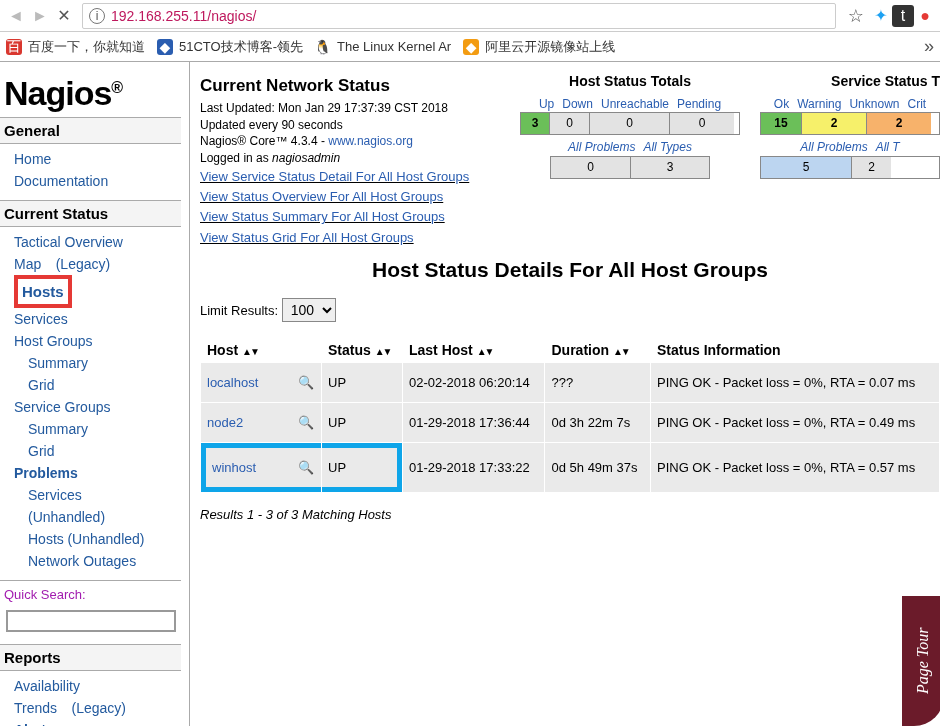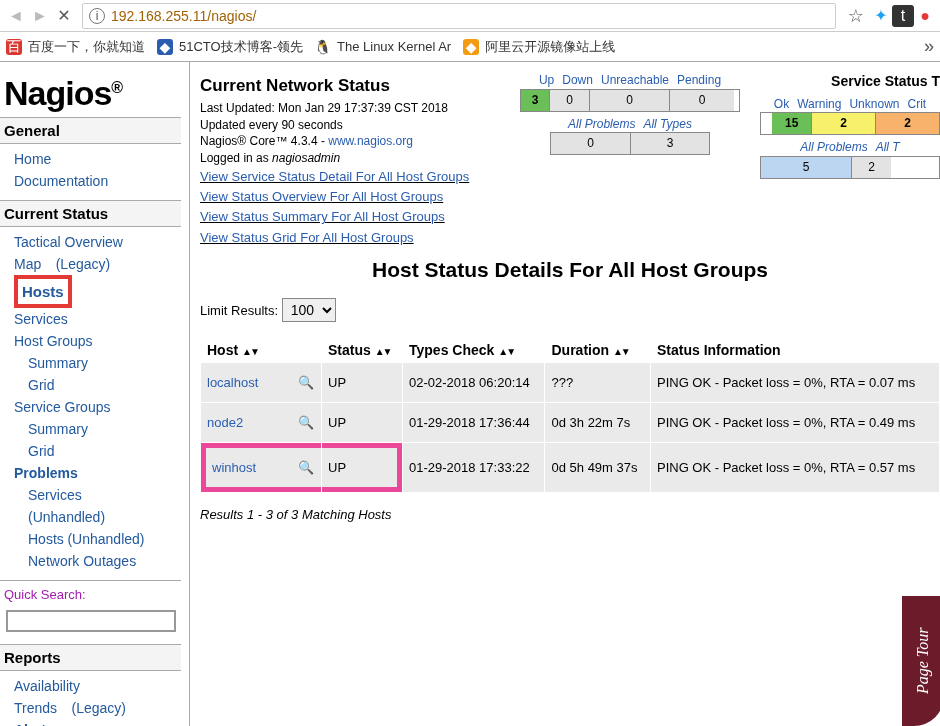--- a/index.html
+++ b/index.html
@@ -4,21 +4,21 @@
 <style>
   * { box-sizing: border-box; }
   body { margin: 0; font-family: Arial, sans-serif; font-size: 13px; color: #000; overflow: hidden; width: 940px; height: 726px; }
   a { color: #2a5db0; text-decoration: none; cursor: pointer; }
 
   
   .browser-bar { display: flex; align-items: center; height: 32px; border-bottom: 1px solid #ccc; background: #fff; padding: 0 4px; }
   .nav-icon { width: 24px; height: 24px; display: flex; align-items: center; justify-content: center; color: #555; font-size: 16px; }
   .nav-icon.disabled { color: #bbb; }
   .url-bar { flex: 1; display: flex; align-items: center; height: 26px; border: 1px solid #ccc; border-radius: 2px; margin: 0 6px; padding: 0 6px; }
-  .url-bar span { font-size: 14px; color: #a16207; }
+  .url-bar span { font-size: 14px; color: #be185d; }
   .info-icon { width:16px; height:16px; border:1px solid #777; border-radius:50%; display:flex; align-items:center; justify-content:center; font-size:12px; color:#555; margin-right:6px; }
   .star-icon { font-size: 18px; color: #555; margin: 0 6px; }
   .ext-icon { width:22px; height:22px; display:flex; align-items:center; justify-content:center; font-size:16px; }
 
   .bookmarks-bar { display:flex; align-items:center; height:30px; border-bottom:1px solid #aaa; background:#fff; padding:0 6px; gap:12px; overflow:hidden; white-space:nowrap; }
   .bookmark { display:flex; align-items:center; gap:6px; font-size:13px; color:#333; }
   .bm-icon { width:16px; height:16px; display:flex; align-items:center; justify-content:center; font-size:14px; }
   .bm-red { background:#d9372f; color:#fff; border-radius:3px; }
   .bm-blue { background:#2a5db0; color:#fff; border-radius:3px; }
   .bm-penguin { color:#000; }
@@ -47,41 +47,41 @@
   .totals-title { font-weight:bold; font-size:14px; text-align:center; margin-bottom:4px; }
   .totals-row { display:flex; gap:0; justify-content:center; }
   .totals-row a { font-size:12px; padding:0 4px; color:#2a5db0; }
   .totals-cells { display:flex; border:1px solid #888; }
   .cell { width:65px; text-align:center; padding:2px 0; font-size:12px; border-left:1px solid #888; }
   .cell:first-child { border-left:none; }
   .cell.green { background:#6bbf59; font-weight:bold; }
   .cell.gray { background:#e3e3e3; }
   .cell.yellow { background:#f6f06a; font-weight:bold; }
   .cell.orange { background:#f7b26b; font-weight:bold; }
-  .cell.ok { background:#6bbf59; font-weight:bold; width:40px;margin-left:11px; }
+  .cell.ok { background:#6bbf59; font-weight:bold; width:40px; }
   .cell.blue { background:#bcd5f0; }
   .cell.w28 { width:28px; }
 
   .links-block { margin-top:0; font-size:13px;text-decoration:underline; }
   .links-block a { display:block; padding:1px 0; font-size:13px; }
 
   h1.main-title { font-size:21px; font-weight:bold; text-align:center; margin:10px 0 16px 0; }
 
   .limit-row { font-size:13px; margin-bottom:15px; }
   .limit-row select { height:24px; border:1px solid #888; font-size:14px; padding:0 4px; }
 
   table.data { border-collapse:separate; border-spacing:1px; width:100%; font-size:13px; }
   table.data th { text-align:left; font-weight:bold; padding:4px 6px; font-size:14px; white-space:nowrap; }
   table.data td { padding:12px 6px; background:#f0f0f0; white-space:nowrap; }
   table.data tr.row td { background:#eaeaea; }
   table.data td.hostcell { background:#c4e3b4; color:#235a9e; }
   table.data td.upcell { background:#c4e3b4; }
   .sort-icons { font-size:10px; letter-spacing:-2px; }
 
-  .red-outline { border:5px solid #ec4899; }
+  .red-outline { border:5px solid #0ea5e9; }
   .results-txt { font-style:italic; font-size:13px; margin-top:14px; }
 
   .page-tour { position:absolute; right:-4px; bottom:0; background:#6b1b2a; color:#fff; width:42px; height:130px; border-top-left-radius:30px; writing-mode:vertical-rl; text-align:center; font-style:italic; font-family:Georgia,serif; font-size:16px; display:flex; align-items:center; justify-content:center; transform:rotate(180deg); }
 </style>
 </head>
 <body>
 
 <div class="browser-bar">
   <div class="nav-icon disabled">◄</div>
   <div class="nav-icon disabled">►</div>
@@ -182,20 +182,21 @@
         </div>
         <div class="links-block">
           <a>View Service Status Detail For All Host Groups</a>
           <a>View Status Overview For All Host Groups</a>
           <a>View Status Summary For All Host Groups</a>
           <a>View Status Grid For All Host Groups</a>
         </div>
       </div>
 
       <div class="block" style="width:220px;">
+        <div class="totals-title">Host Status Totals</div>
         <div class="totals-row">
           <a>Up</a>
           <a>Down</a>
           <a>Unreachable</a>
           <a>Pending</a>
         </div>
         <div class="totals-cells">
           <div class="cell green w28">3</div>
           <div class="cell gray" style="width:40px">0</div>
           <div class="cell gray" style="width:80px">0</div>
@@ -242,21 +243,21 @@
       <select>
         <option>100</option>
       </select>
     </div>
 
     <table class="data">
       <tbody>
           <tr>
         <th style="width:120px;"><span>Host</span> <span class="sort-icons">▲▼</span></th>
         <th style="width:80px;"><span>Status</span> <span class="sort-icons">▲▼</span></th>
-        <th><span>Types Check</span> <span class="sort-icons">▲▼</span></th>
+        <th><span>Last Host</span> <span class="sort-icons">▲▼</span></th>
         <th><span>Duration</span> <span class="sort-icons">▲▼</span></th>
         <th><span>Status Information</span></th>
       </tr>
       <tr class="row">
         <td class="hostcell">
           <a>localhost</a>
           <span style="float:right;">🔍</span>
         </td>
         <td class="upcell">UP</td>
         <td>02-02-2018 06:20:14</td>

